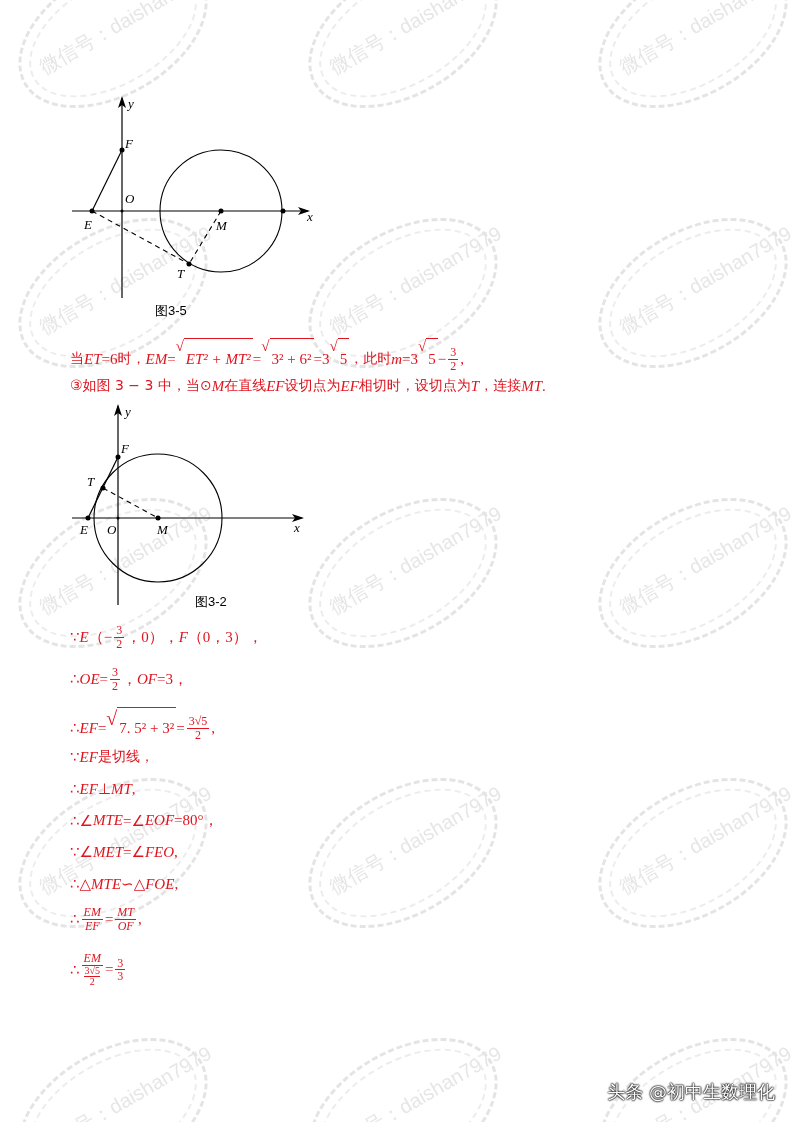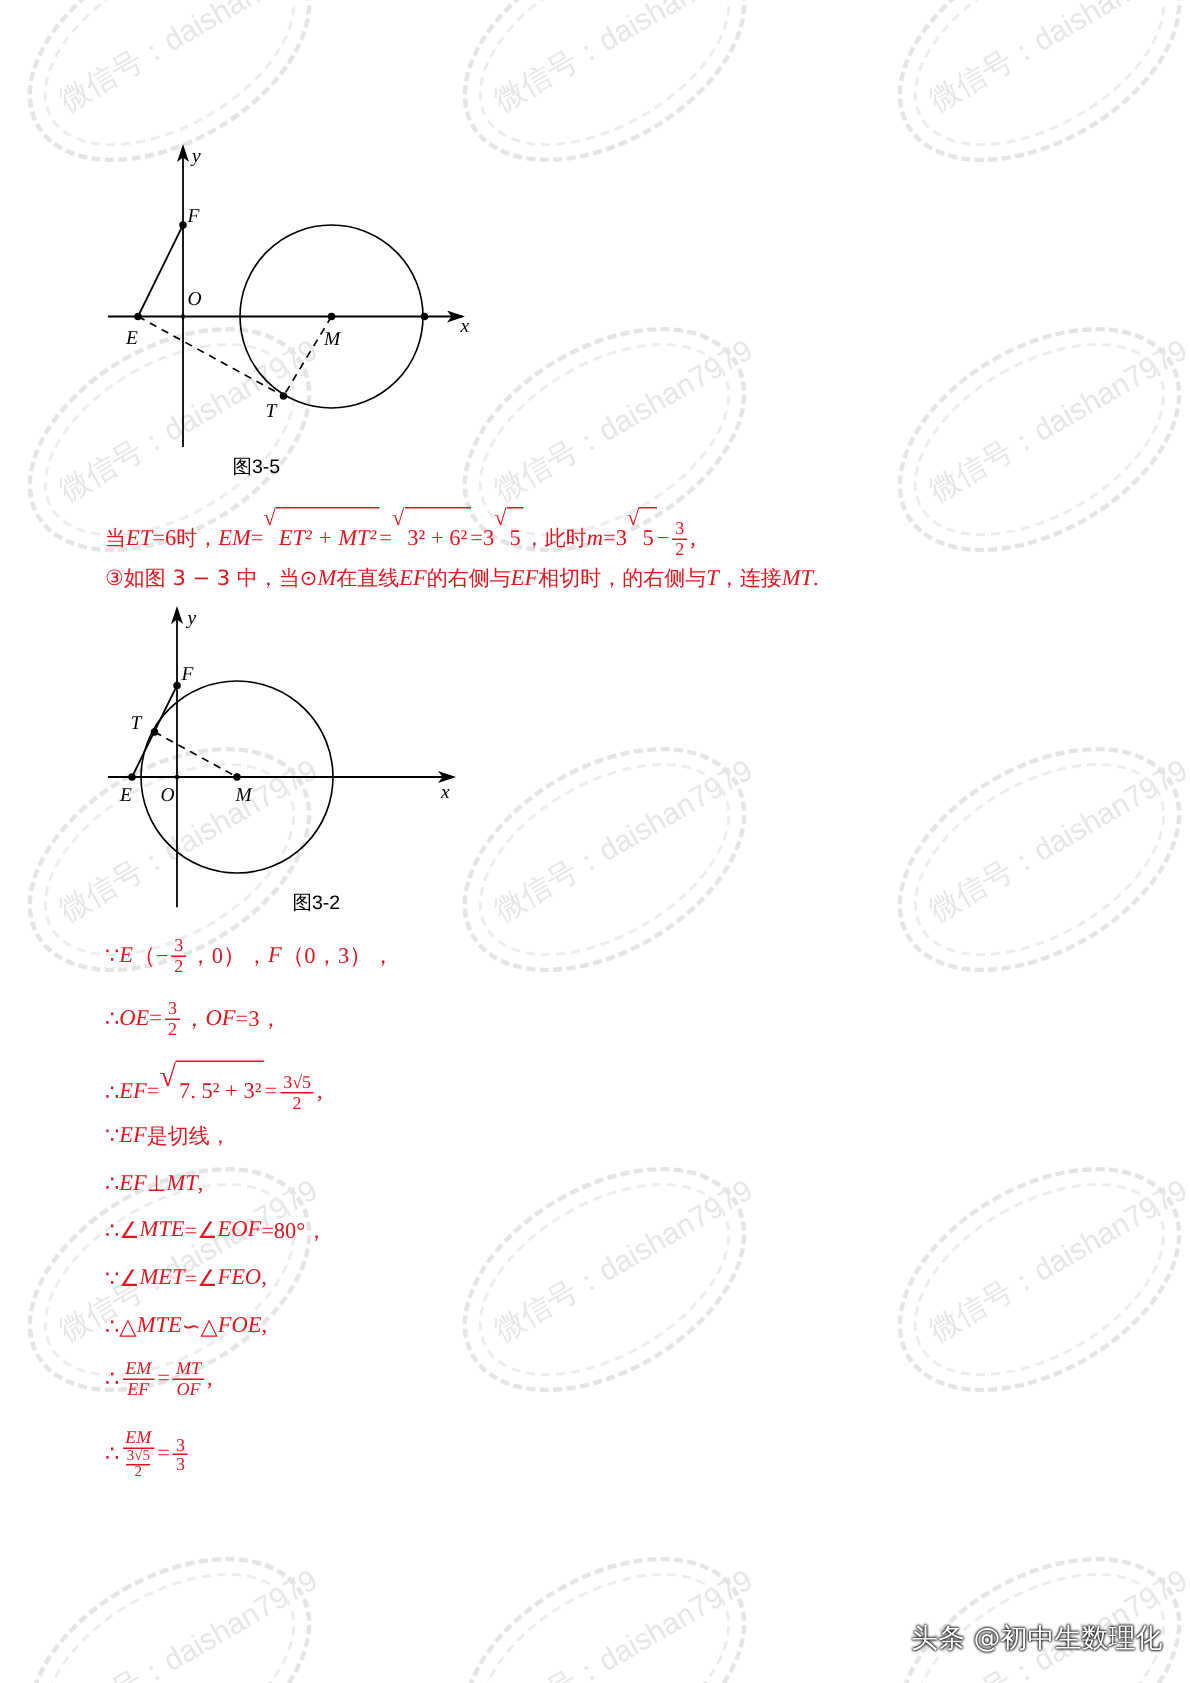--- a/index.html
+++ b/index.html
@@ -174,23 +174,23 @@
         <span class="den">2</span>
       </span>
     <span>,</span>
   </div>
 
   <div class="line" style="top:377px;">
     <span class="cn">③如图 3 − 3 中，当⊙</span>
     <span class="it">M</span>
     <span class="cn">在直线 </span>
     <span class="it">EF</span>
-    <span class="cn"> 的右侧与 </span>
-    <span class="it">EF</span>
-    <span class="cn"> 相切时，的右侧与 </span>
+    <span class="cn"> 设切点为 </span>
+    <span class="it">EF</span>
+    <span class="cn"> 相切时，设切点为 </span>
     <span class="it">T</span>
     <span class="cn">，连接 </span>
     <span class="it">MT</span>
     <span>.</span>
   </div>
 
   <div class="fig" style="left:60px; top:400px;">
     <svg width="260" height="205" viewBox="0 0 260 205">
       <defs>
         <marker id="arr2" markerWidth="12" markerHeight="8" refX="10" refY="4" orient="auto" markerUnits="userSpaceOnUse">

